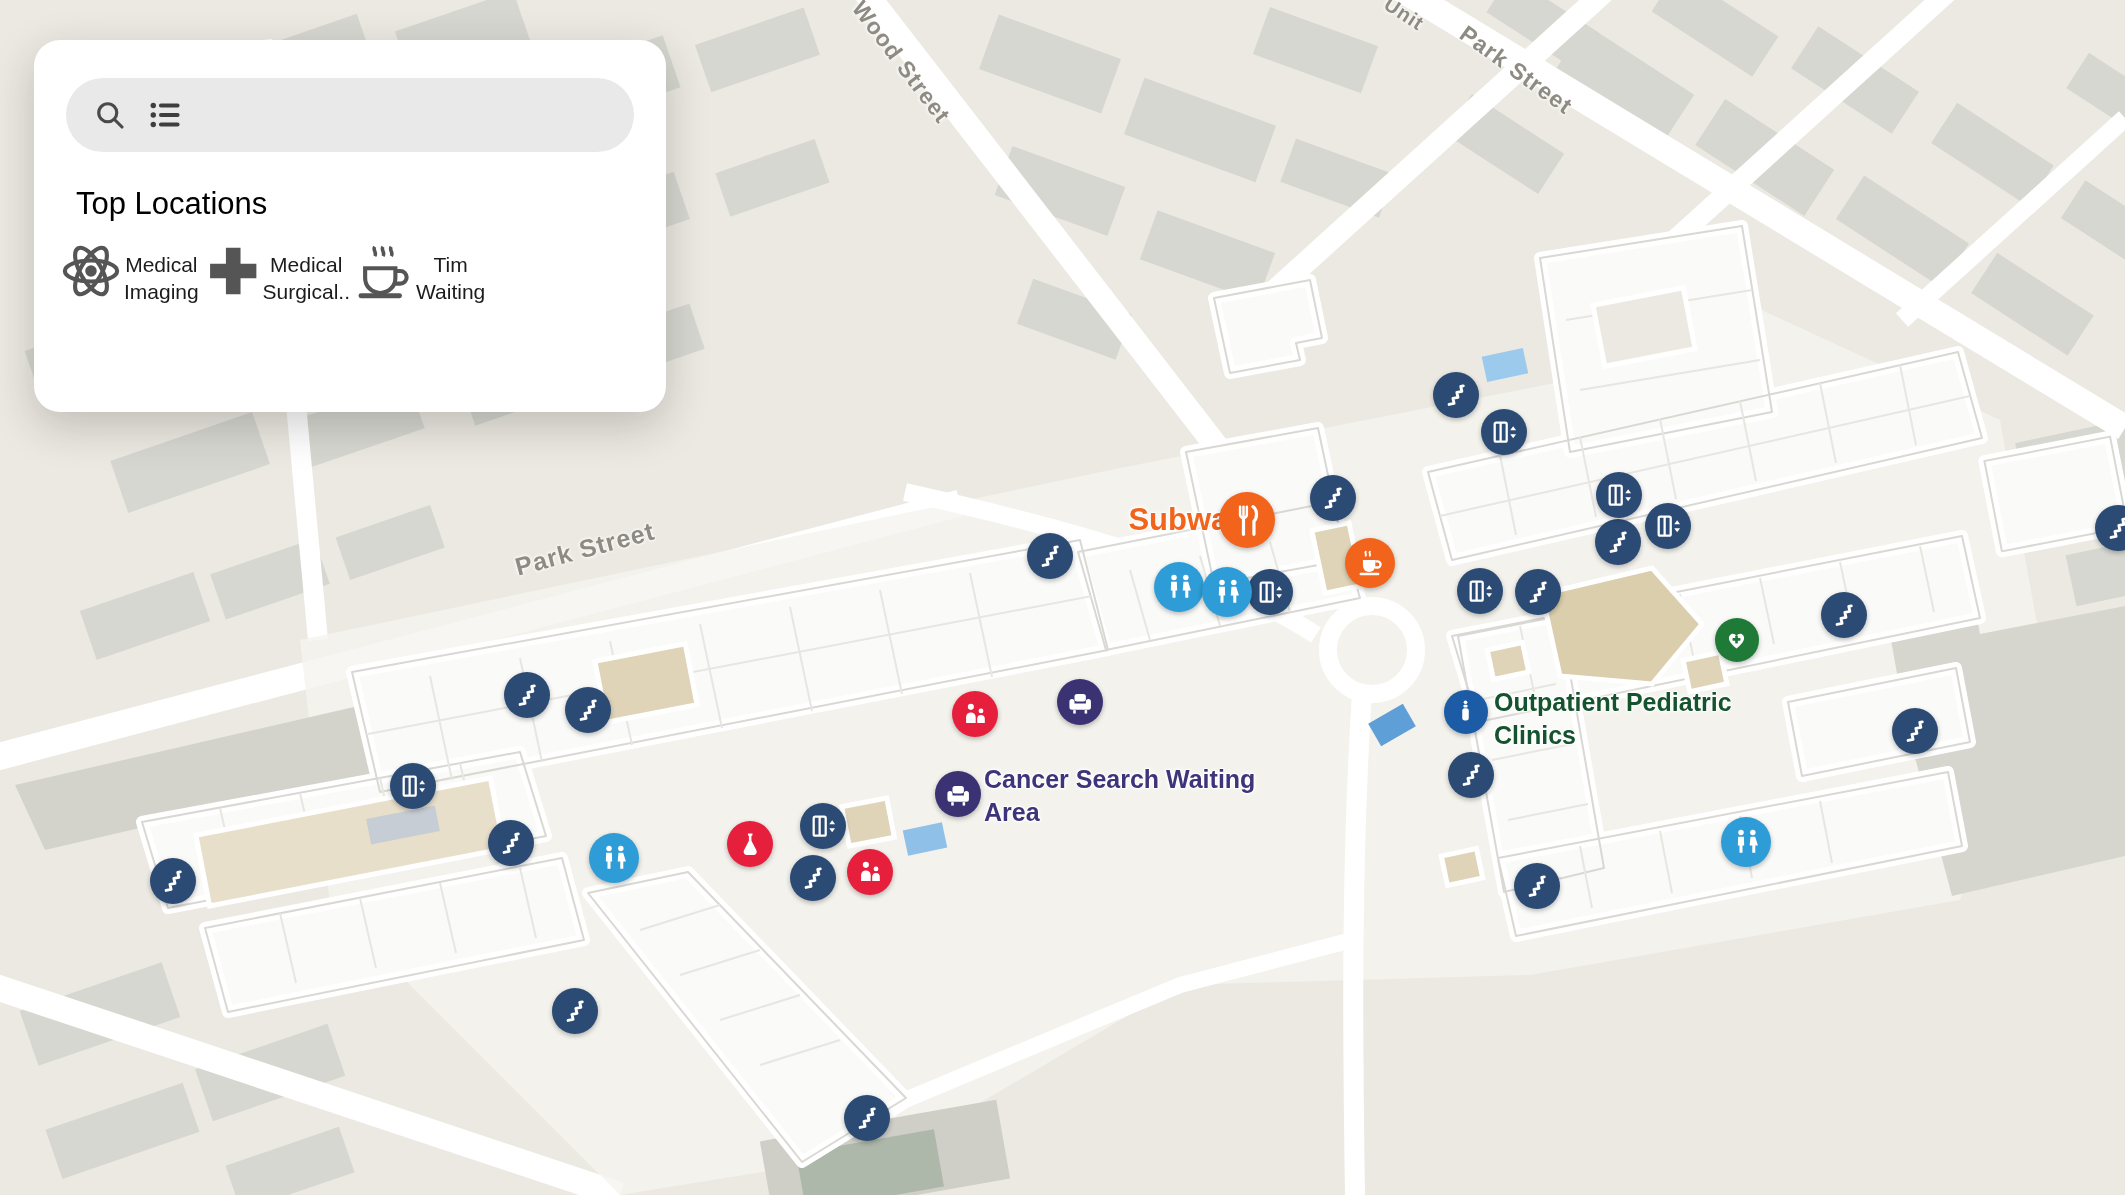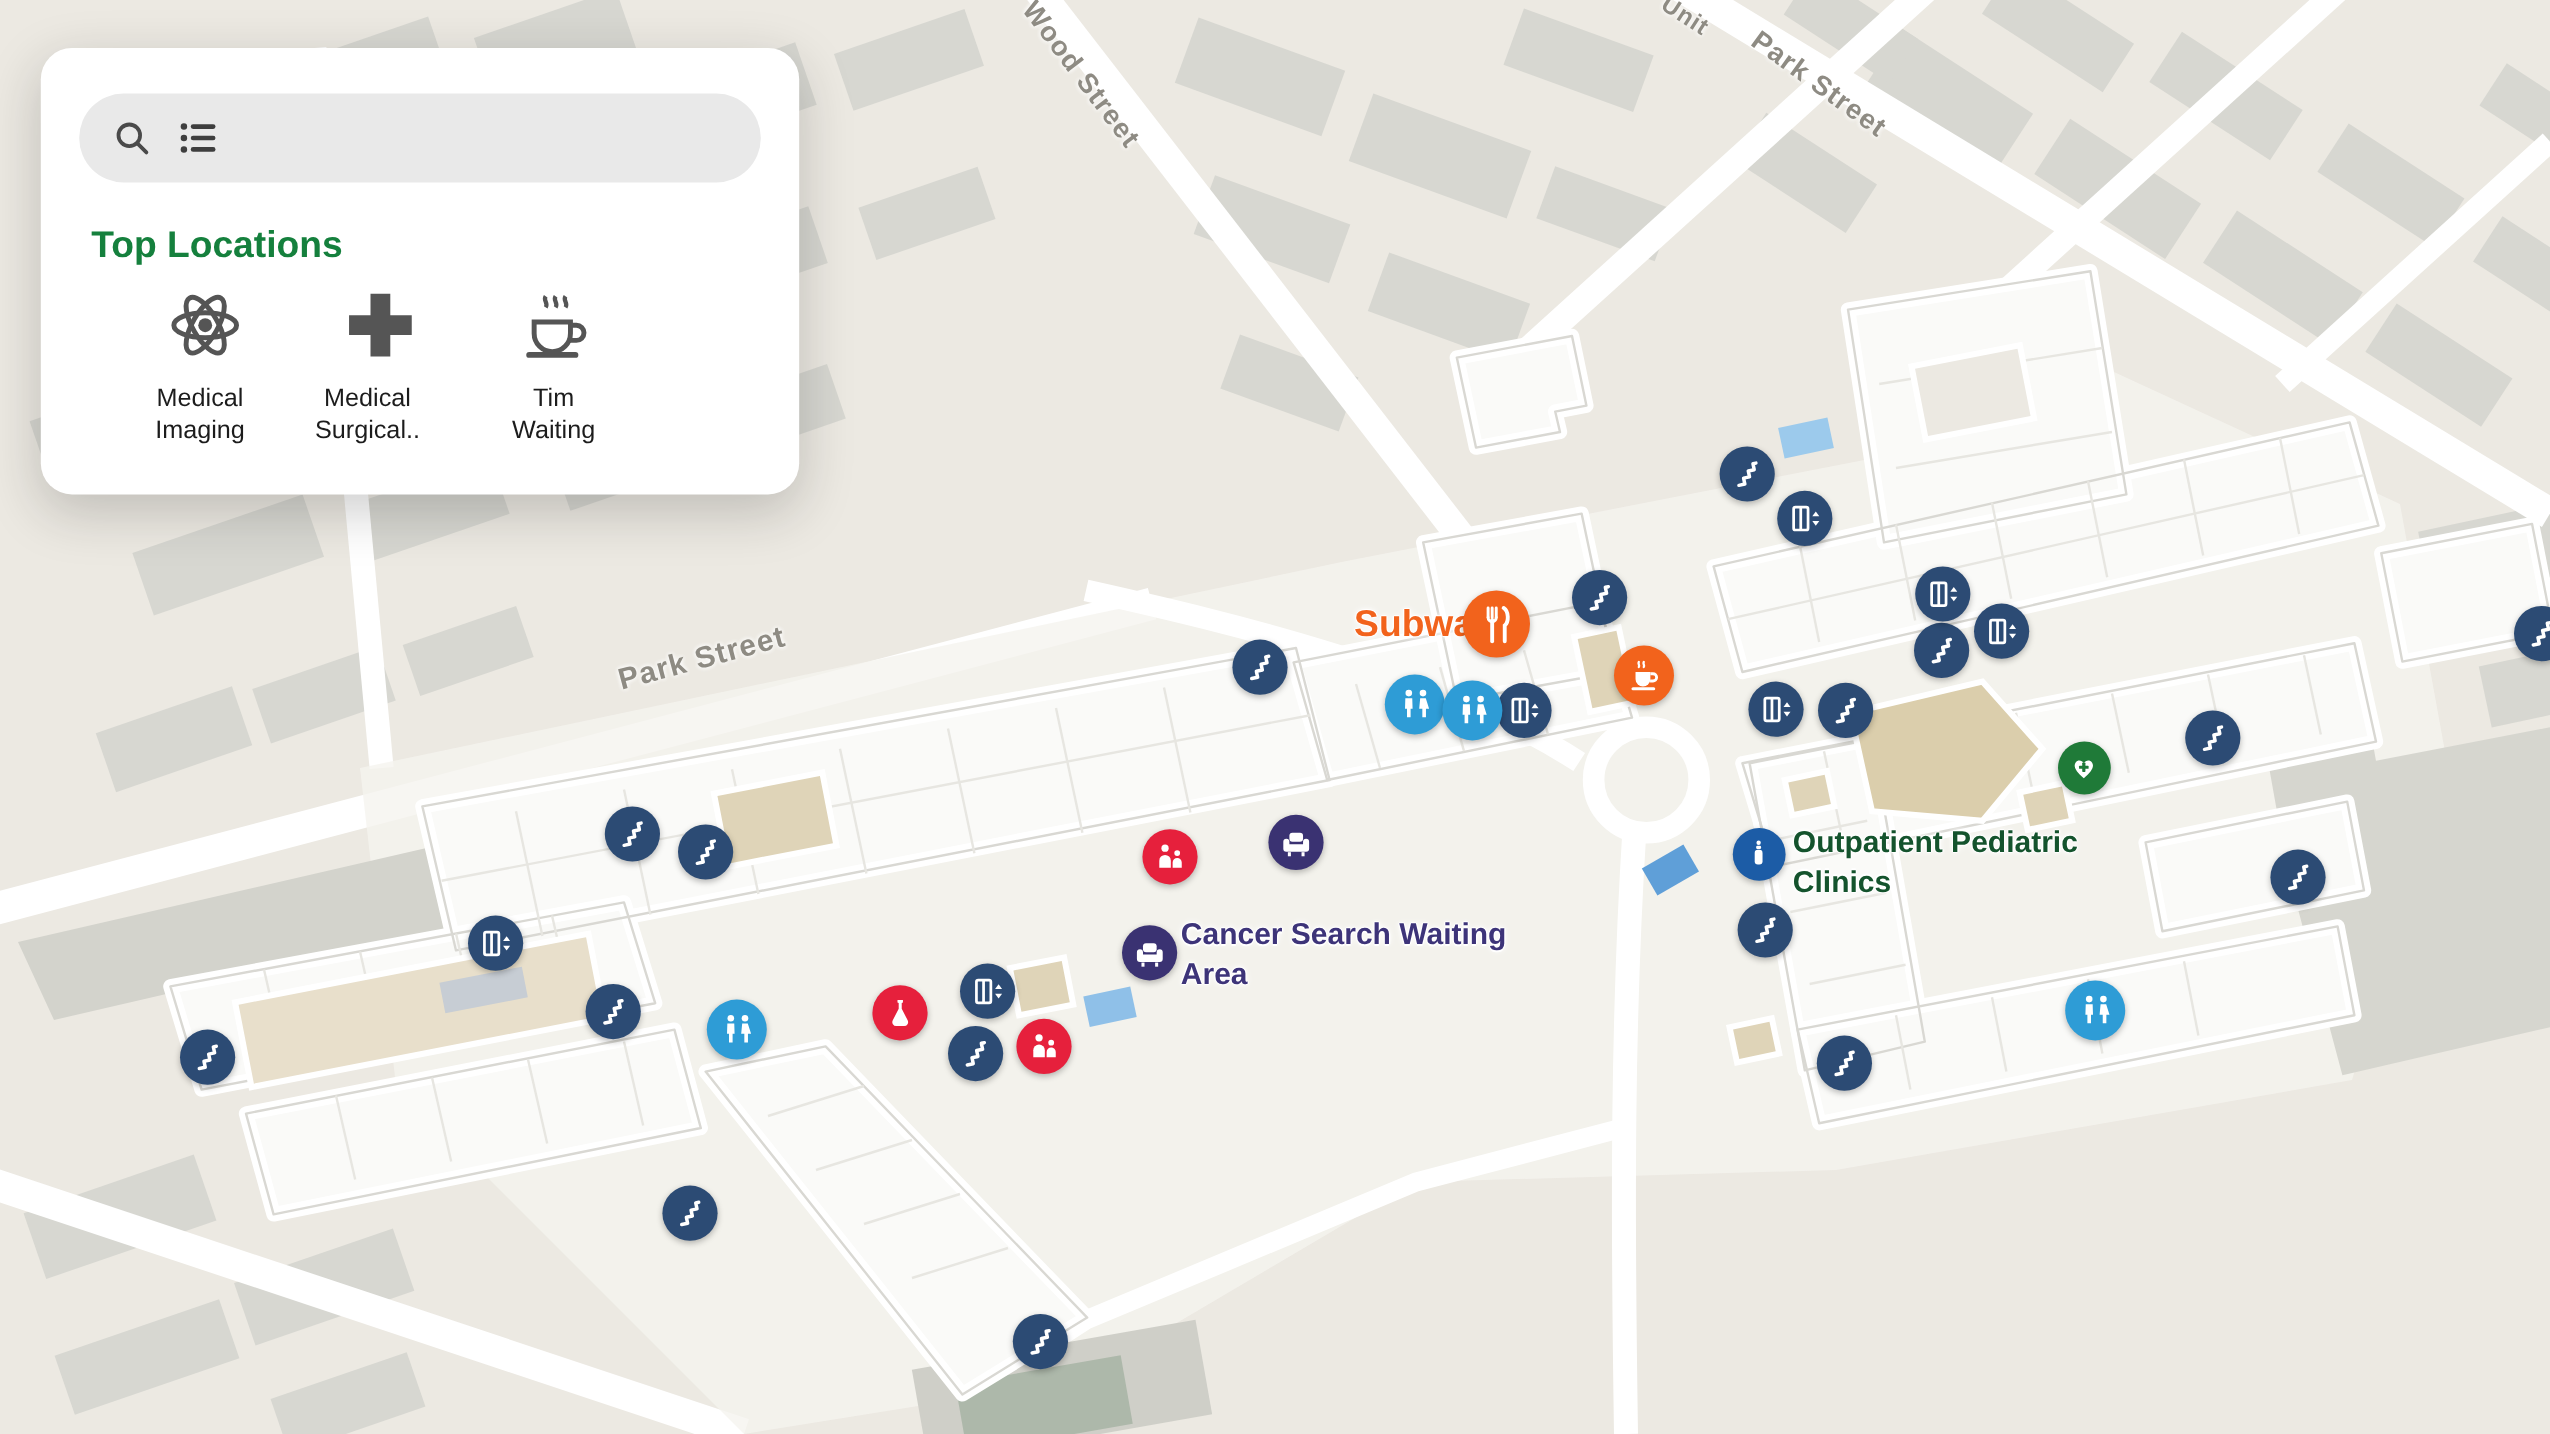--- a/index.html
+++ b/index.html
@@ -30,23 +30,23 @@
 
   
   .search-panel{position:absolute;left:34px;top:40px;width:632px;height:372px;background:#fff;
                 border-radius:26px;box-shadow:0 14px 44px rgba(30,30,30,.22);z-index:30;}
   .search-bar{position:absolute;left:32px;top:38px;width:568px;height:74px;background:#E9E9E9;
               border-radius:37px;display:flex;align-items:center;padding:0 26px;box-sizing:border-box;gap:18px;}
   .search-bar input{flex:1;border:none;background:transparent;outline:none;font-size:30px;color:#333;
                     font-family:"Liberation Sans",sans-serif;min-width:0;}
   .search-bar input::placeholder{color:#9C9C9C;}
   .sb-icon{flex:0 0 auto;display:block;}
-  .tl-title{position:absolute;left:42px;top:146px;font-size:31px;font-weight:700;color:#15803d;}
+  .tl-title{position:absolute;left:42px;top:146px;font-size:31px;font-weight:400;color:#000000;}
   .loc-row{position:absolute;left:24px;top:198px;width:584px;display:flex;}
-  .loc{width:146px;display:flex;flex-direction:column;align-items:flex-end;cursor:pointer;}
+  .loc{width:146px;display:flex;flex-direction:row;align-items:center;cursor:pointer;}
   .loc svg{width:66px;height:66px;display:block;margin-bottom:14px;}
   .loc-label{font-size:21px;color:#1c1c1c;text-align:center;line-height:1.3;white-space:pre-line;}
 </style>
 </head>
 <body>
 
 <div class="stage">
 
   <svg class="basemap" width="2125" height="1195" viewBox="0 0 2125 1195">
     <rect width="2125" height="1195" fill="#ECE9E2"></rect>

